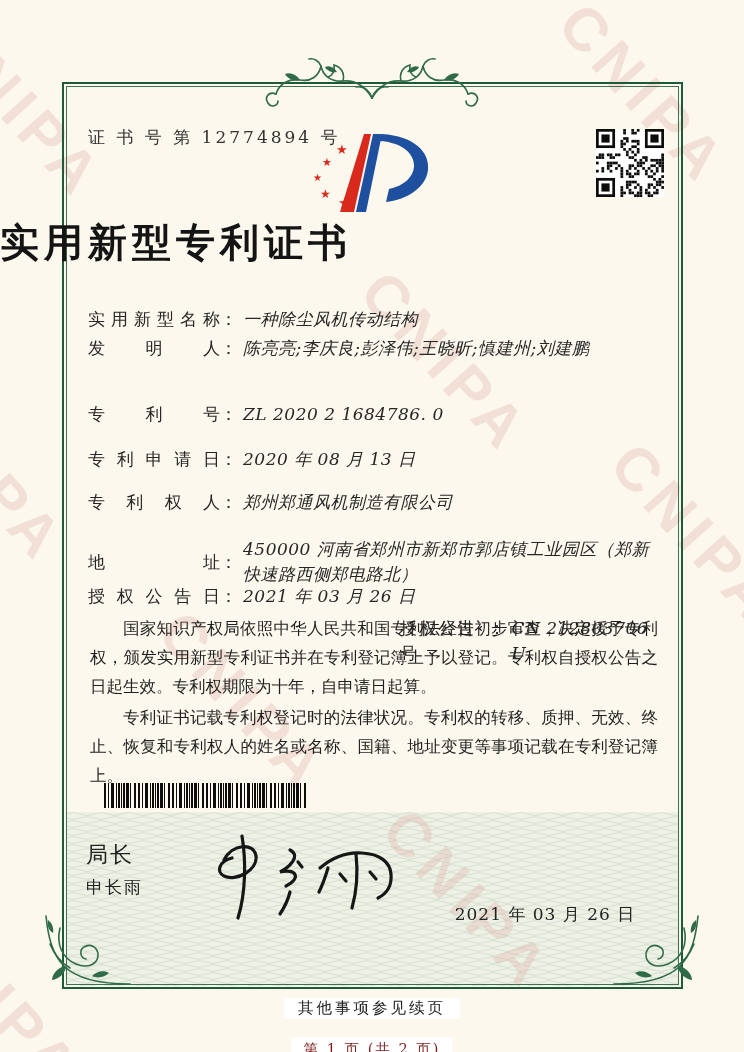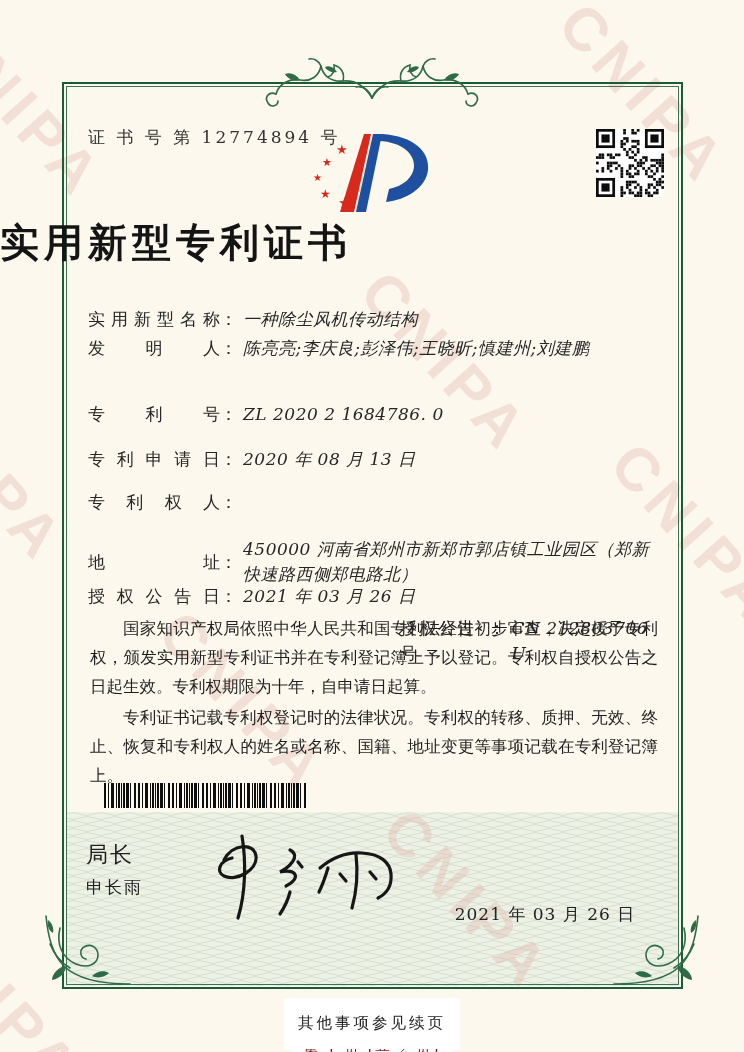--- a/index.html
+++ b/index.html
@@ -42,21 +42,21 @@
   
   .sig-title{position:absolute;left:86px;top:840px;z-index:3;font-size:22px;letter-spacing:2px;color:#222;}
   .sig-name{position:absolute;left:86px;top:876px;z-index:3;font-size:17px;letter-spacing:2px;color:#222;}
   .sig-img{position:absolute;left:192px;top:820px;z-index:3;}
   .sig-date{position:absolute;left:430px;top:903px;width:230px;z-index:3;text-align:center;
             font-size:17px;letter-spacing:1px;color:#222;}
   
   .page-info{position:absolute;left:50%;transform:translateX(-50%);top:997px;z-index:3;
              background:#ffffff;padding:3px 12px;font-size:14.5px;letter-spacing:2px;color:#7f1d1d;margin-top:40px;}
   .next-note{position:absolute;left:50%;transform:translateX(-50%);top:998px;z-index:3;
-             background:#ffffff;padding:15px 14px;font-size:15.5px;letter-spacing:3px;color:#222;}
+             background:#ffffff;padding:0 14px;font-size:15.5px;letter-spacing:3px;color:#222;}
 </style>
 </head>
 <body>
 
 <div class="page">
 
   <svg id="waves" class="band" width="612" height="174">
       <rect width="612" height="174" fill="#eef2e6"></rect>
       <path d="M0 2 q7 -3 14 0 q7 3 14 0 q7 -3 14 0 q7 3 14 0 q7 -3 14 0 q7 3 14 0 q7 -3 14 0 q7 3 14 0 q7 -3 14 0 q7 3 14 0 q7 -3 14 0 q7 3 14 0 q7 -3 14 0 q7 3 14 0 q7 -3 14 0 q7 3 14 0 q7 -3 14 0 q7 3 14 0 q7 -3 14 0 q7 3 14 0 q7 -3 14 0 q7 3 14 0 q7 -3 14 0 q7 3 14 0 q7 -3 14 0 q7 3 14 0 q7 -3 14 0 q7 3 14 0 q7 -3 14 0 q7 3 14 0 q7 -3 14 0 q7 3 14 0 q7 -3 14 0 q7 3 14 0 q7 -3 14 0 q7 3 14 0 q7 -3 14 0 q7 3 14 0 q7 -3 14 0 q7 3 14 0 q7 -3 14 0 q7 3 14 0 q7 -3 14 0 q7 3 14 0" fill="none" stroke="#d5e0cf" stroke-width="1"></path>
       <path d="M0 6 q7 3 14 0 q7 -3 14 0 q7 3 14 0 q7 -3 14 0 q7 3 14 0 q7 -3 14 0 q7 3 14 0 q7 -3 14 0 q7 3 14 0 q7 -3 14 0 q7 3 14 0 q7 -3 14 0 q7 3 14 0 q7 -3 14 0 q7 3 14 0 q7 -3 14 0 q7 3 14 0 q7 -3 14 0 q7 3 14 0 q7 -3 14 0 q7 3 14 0 q7 -3 14 0 q7 3 14 0 q7 -3 14 0 q7 3 14 0 q7 -3 14 0 q7 3 14 0 q7 -3 14 0 q7 3 14 0 q7 -3 14 0 q7 3 14 0 q7 -3 14 0 q7 3 14 0 q7 -3 14 0 q7 3 14 0 q7 -3 14 0 q7 3 14 0 q7 -3 14 0 q7 3 14 0 q7 -3 14 0 q7 3 14 0 q7 -3 14 0 q7 3 14 0 q7 -3 14 0" fill="none" stroke="#d5e0cf" stroke-width="1"></path>
@@ -355,20 +355,21 @@
     <span class="fvalue">ZL 2020 2 1684786. 0</span>
   </div>
   <div class="field-row" style="top:447px">
     <span class="flabel">专利申请日</span>
       <span class="colon">：</span>
     <span class="fvalue">2020 年 08 月 13 日</span>
   </div>
   <div class="field-row" style="top:490px">
     <span class="flabel">专利权人</span>
       <span class="colon">：</span>
+    <span class="fvalue">郑州郑通风机制造有限公司</span>
   </div>
   <div class="field-row" style="top:537px">
     <span class="flabel">地址</span>
       <span class="colon">：</span>
     <span class="fvalue wrap">450000 河南省郑州市新郑市郭店镇工业园区（郑新快速路西侧郑电路北）</span>
   </div>
   <div class="field-row" style="top:584px">
     <span class="flabel">授权公告日</span>
       <span class="colon">：</span>
     <span class="fvalue">2021 年 03 月 26 日</span>

